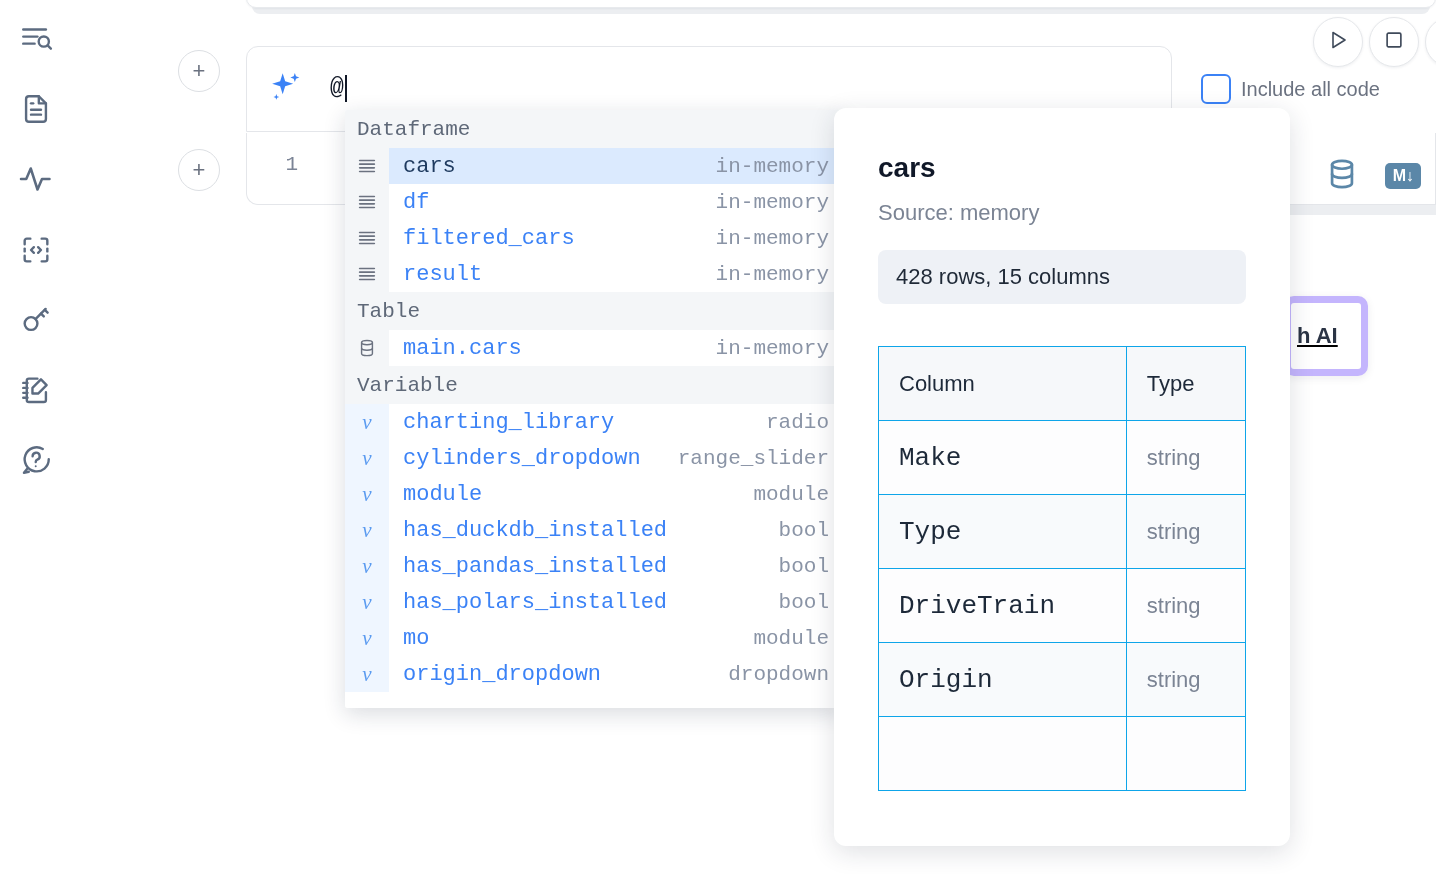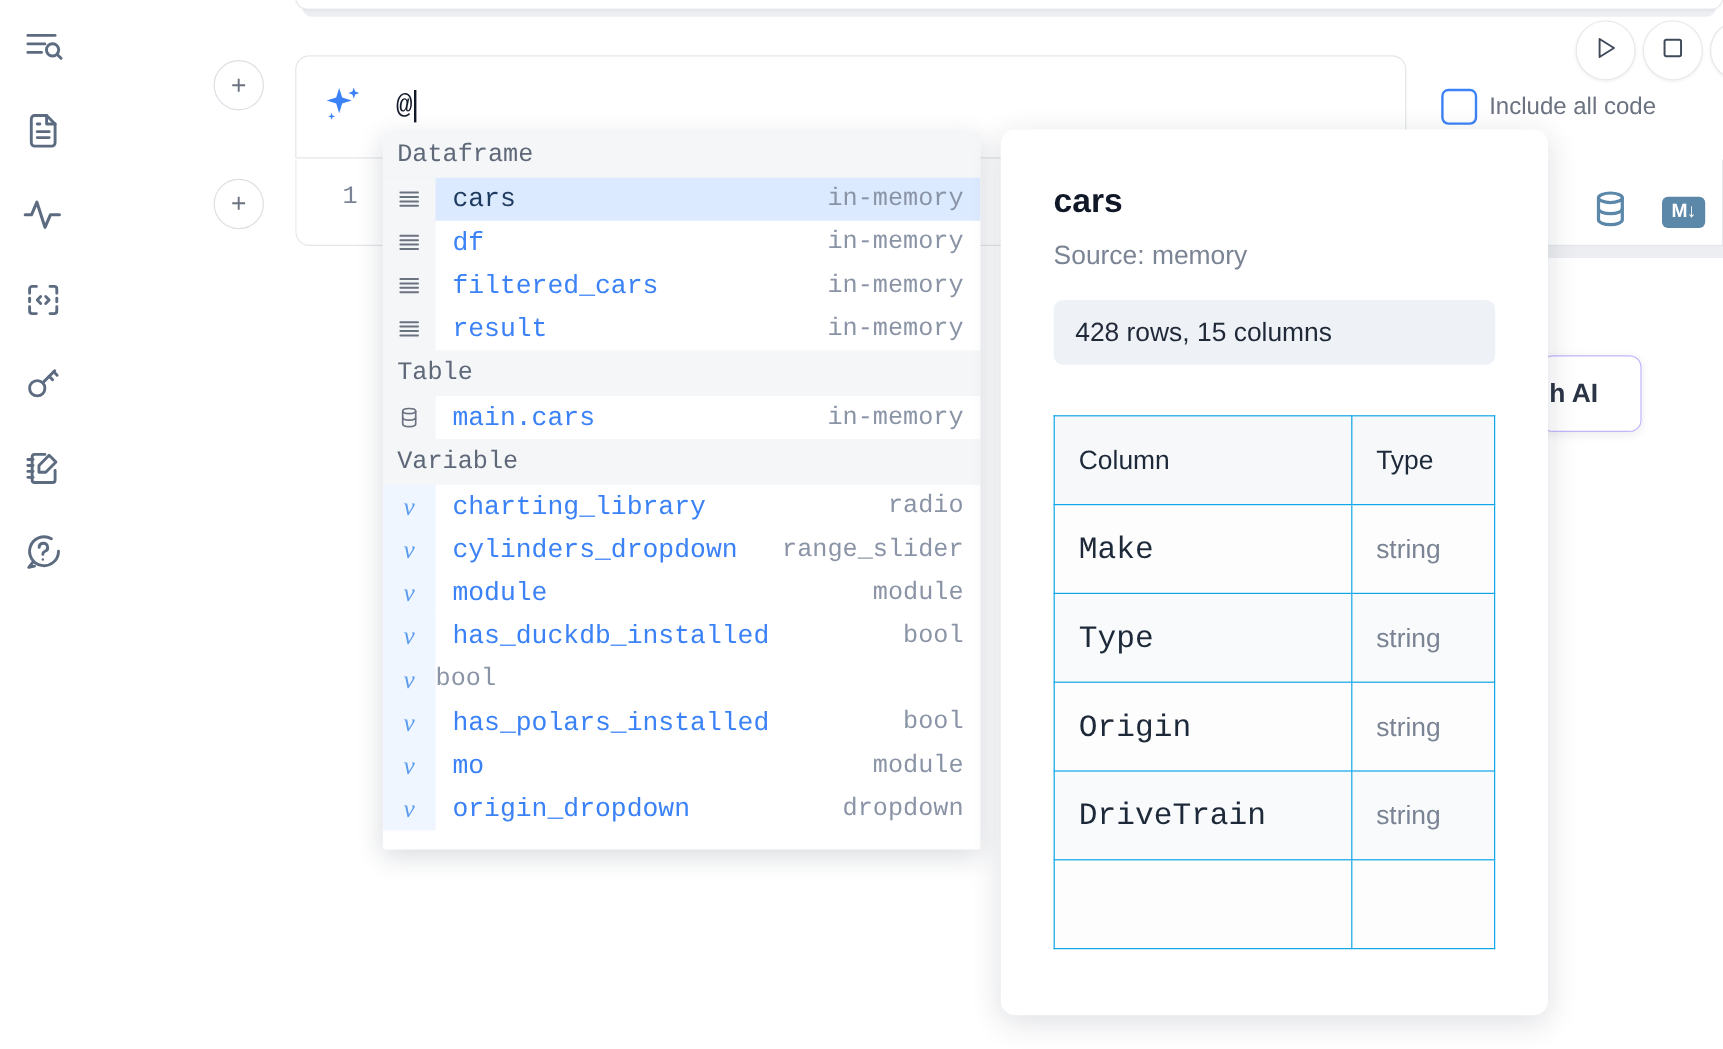--- a/index.html
+++ b/index.html
@@ -119,33 +119,34 @@
   }
   .md-badge {
     width:36px; height:26px; border-radius:5px; background:#5b87a8;
     color:#fff; font-size:16px; font-weight:bold; letter-spacing:-.5px;
     display:flex; align-items:center; justify-content:center;
     font-family:"Liberation Sans", sans-serif;
   }
 
   
   .ai-card {
-    position:absolute; left:1284px; top:296px; width:84px; height:64px;
-    background:#fff; border:1px solid #c4b5fd; border-radius:10px;
+    position:absolute; left:1284px; top:296px; width:84px; height:80px;
+    background:#fff; border:7px solid #c4b5fd; border-radius:10px;
     box-shadow:0 2px 8px rgba(20,30,50,.08);
     display:flex; align-items:center; justify-content:flex-start;
     padding-left:6px;
+    text-decoration:underline;
   }
   .ai-card-text {
     font-size:22px; font-weight:bold; color:#2b3445; white-space:nowrap;
   }
 
   
   .ac {
-    position:absolute; left:319px; top:110px; width:498px; height:598px;
+    position:absolute; left:345px; top:110px; width:498px; height:598px;
     background:#ffffff;
     box-shadow:0 6px 22px rgba(25,35,60,.16);
     border-radius:2px; overflow:hidden;
     font-family:"Liberation Mono", monospace;
   }
   .ac-group {
     height:38px; background:#f4f6f8; color:#5e6878;
     font-size:21px; display:flex; align-items:center; padding-left:12px;
   }
   .ac-row {
@@ -428,20 +429,21 @@
         <div class="ac-name">module</div>
         <div class="ac-type">module</div>
       </div>
       <div class="ac-row var">
         <div class="ac-ico">v</div>
         <div class="ac-name">has_duckdb_installed</div>
         <div class="ac-type">bool</div>
       </div>
       <div class="ac-row var">
         <div class="ac-ico">v</div>
+        <div class="ac-name">has_pandas_installed</div>
         <div class="ac-type">bool</div>
       </div>
       <div class="ac-row var">
         <div class="ac-ico">v</div>
         <div class="ac-name">has_polars_installed</div>
         <div class="ac-type">bool</div>
       </div>
       <div class="ac-row var">
         <div class="ac-ico">v</div>
         <div class="ac-name">mo</div>
@@ -469,28 +471,28 @@
           <tbody>
             <tr>
               <td class="col">Make</td>
               <td class="typ">string</td>
             </tr>
             <tr>
               <td class="col">Type</td>
               <td class="typ">string</td>
             </tr>
             <tr>
+              <td class="col">DriveTrain</td>
+              <td class="typ">string</td>
+            </tr>
+            <tr>
               <td class="col">Origin</td>
               <td class="typ">string</td>
             </tr>
             <tr>
-              <td class="col">DriveTrain</td>
-              <td class="typ">string</td>
-            </tr>
-            <tr>
               <td class="col"></td>
               <td class="typ"></td>
             </tr>
           </tbody>
         </table>
     </div>
   </div>
 
 </div>
 

